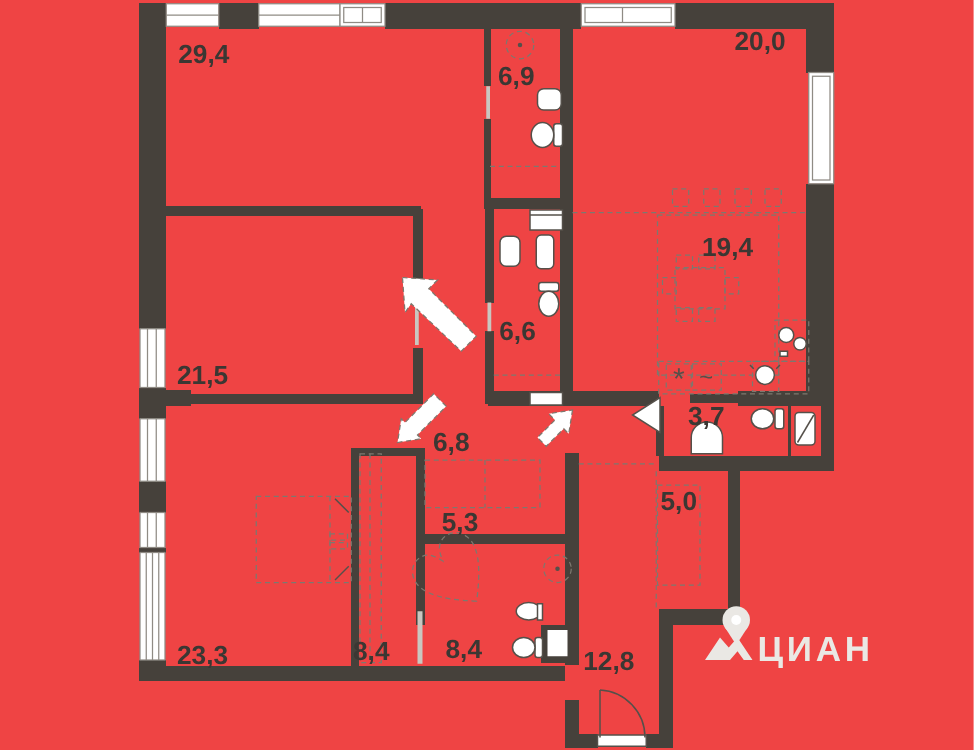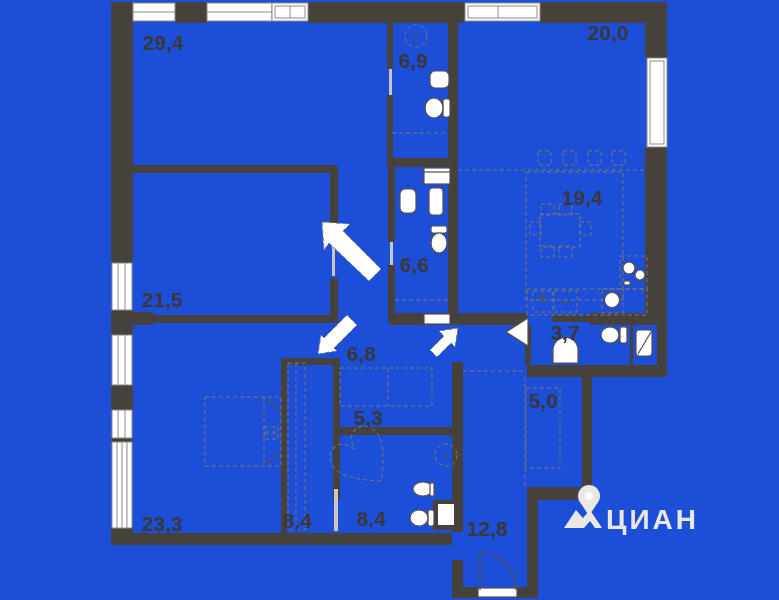--- a/index.html
+++ b/index.html
@@ -1,16 +1,16 @@
 <!DOCTYPE html>
 <html><head>
 <meta charset="utf-8">
 <style>
   html,body{margin:0;padding:0;background:#ffffff;}
-  .stage{position:relative;width:779px;height:600px;background:#1d4ed8;overflow:hidden;
+  .stage{position:relative;width:779px;height:600px;background:#ef4444;overflow:hidden;
          font-family:"Liberation Sans",sans-serif;}
   svg{display:block;}
   .wall{fill:#46413b;}
   .win{fill:#ffffff;stroke:#8f8b84;stroke-width:1;}
   .winline{stroke:#8f8b84;stroke-width:1;fill:none;}
   .ln{stroke:#55504a;stroke-width:1.2;fill:none;}
   .fix{stroke:#55504a;stroke-width:1.2;fill:#ffffff;}
   .dash{stroke:#7d786f;stroke-width:1;fill:none;stroke-dasharray:4 3;}
   .dashf{stroke:#7d786f;stroke-width:1;fill:#ffffff;stroke-dasharray:4 3;}
   .post{fill:#c9c6c0;}

